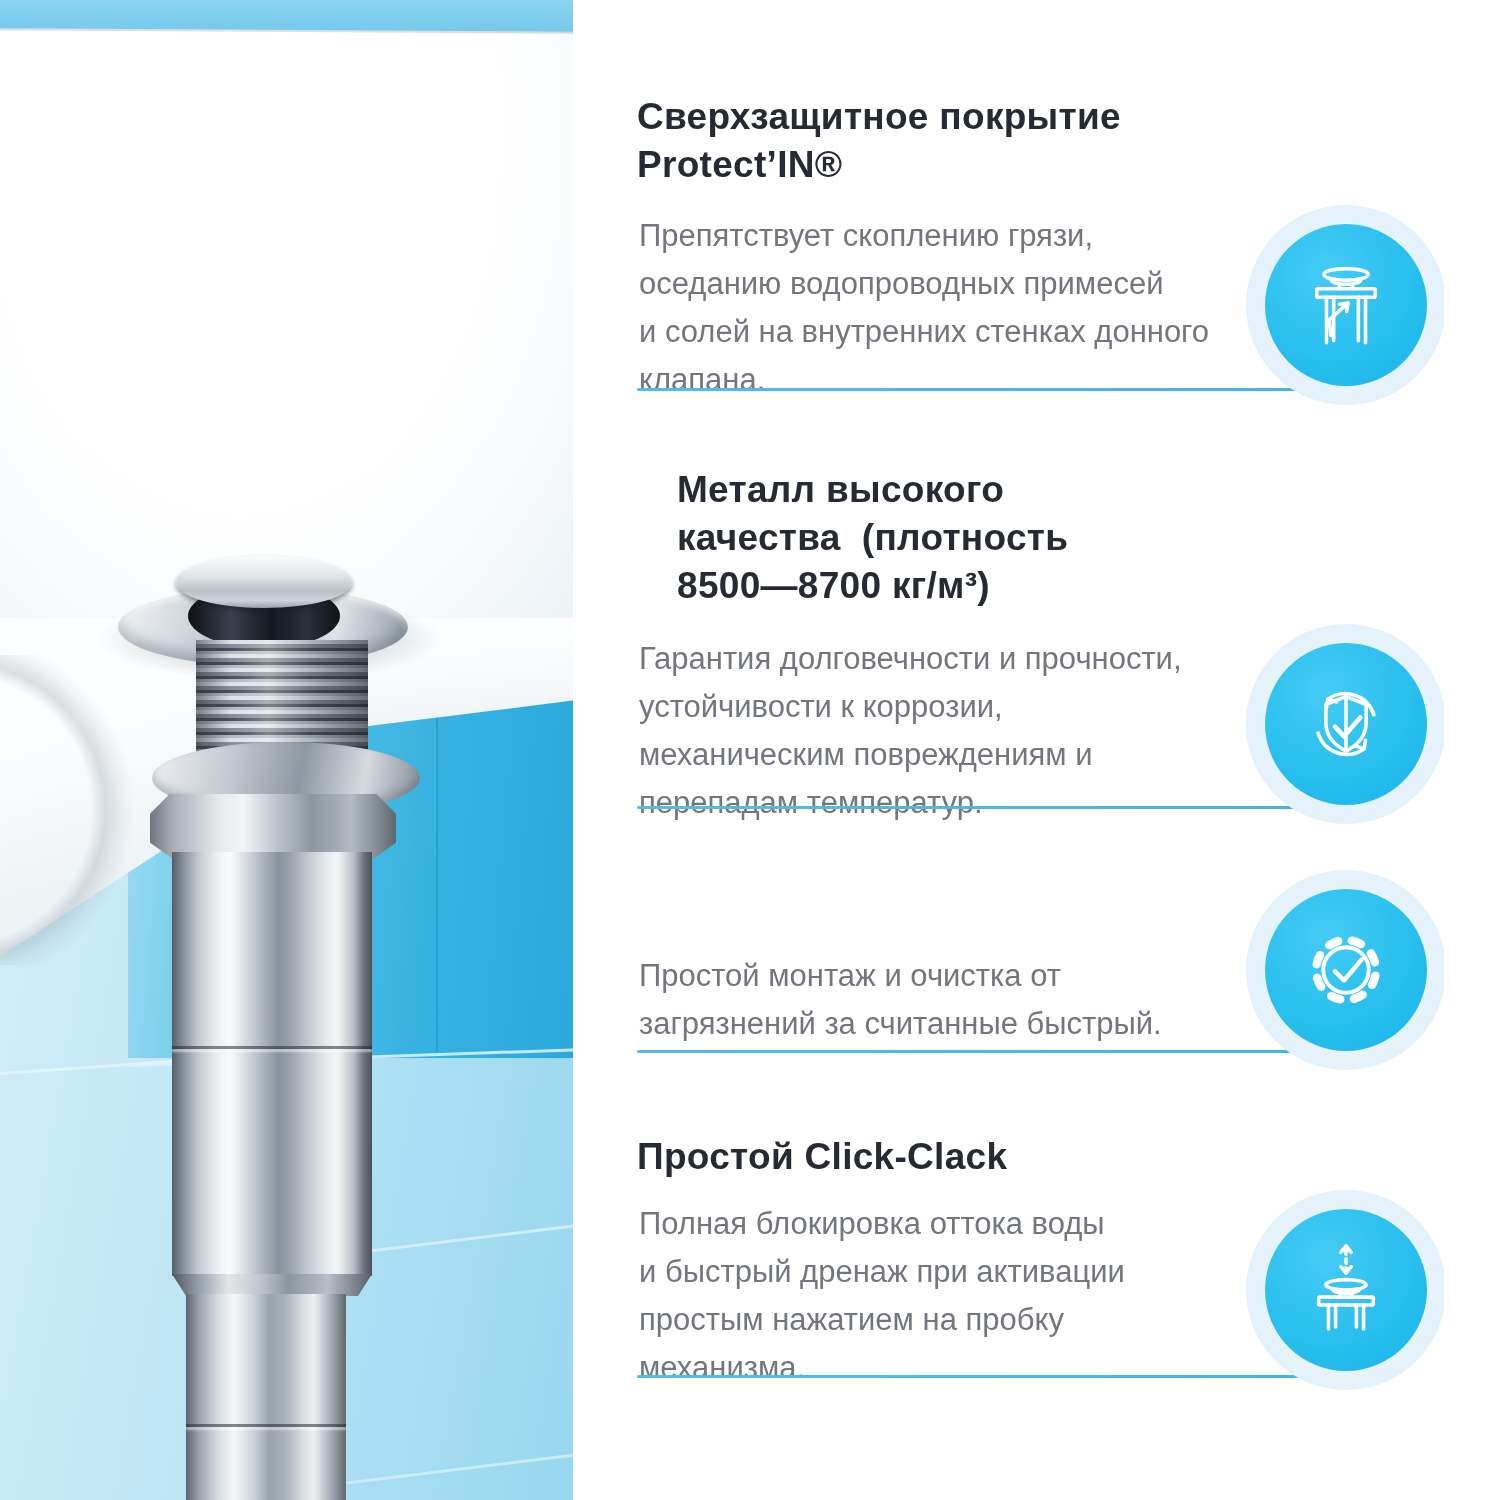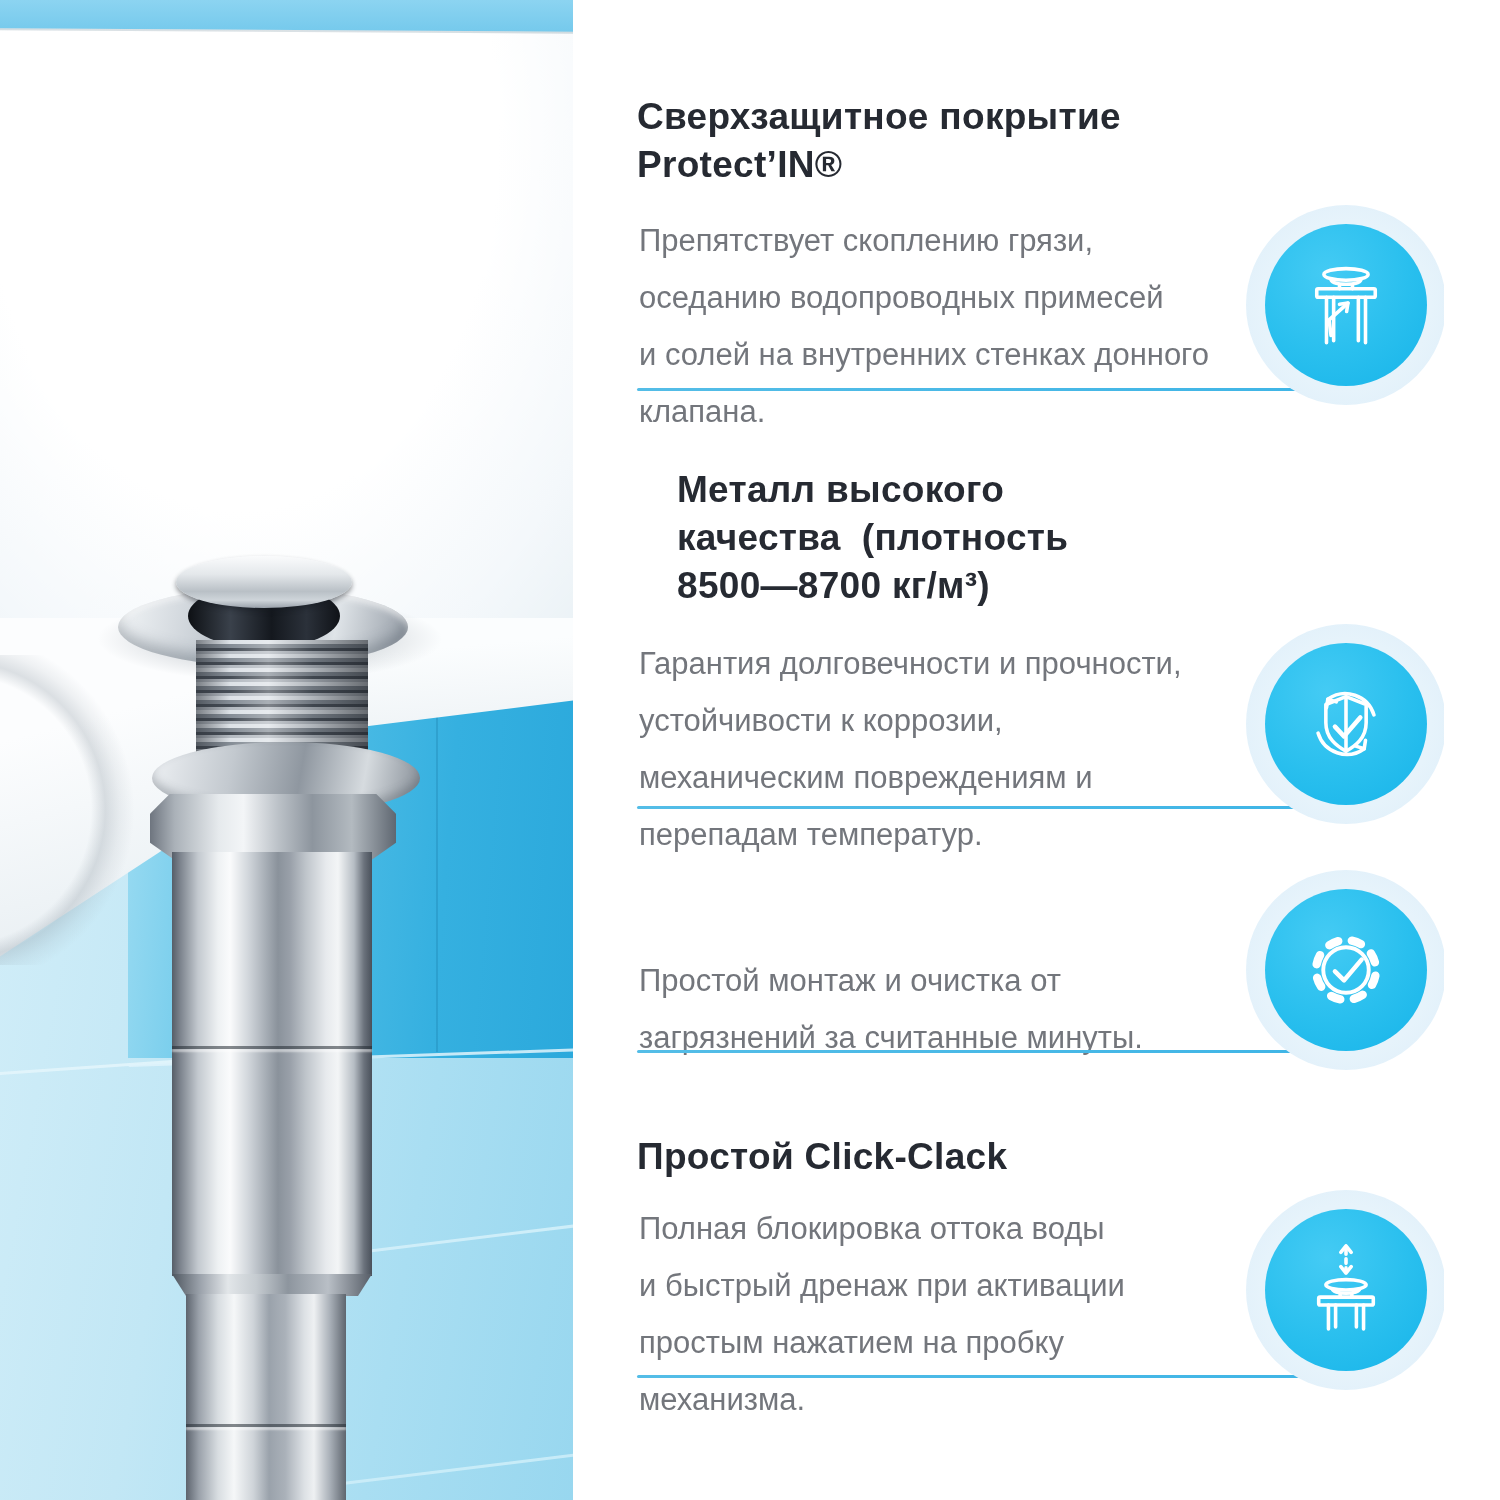--- a/index.html
+++ b/index.html
@@ -53,21 +53,21 @@
   .pipe-lower{position:absolute;left:186px;top:1294px;width:160px;height:206px;
        background:linear-gradient(90deg,#5d646e 0%,#9aa1aa 8%,#d8dde1 20%,#f5f7f8 30%,#cfd4d9 42%,#9aa2ab 52%,#aab1b9 62%,#dde1e5 74%,#eef0f2 80%,#a9b0b8 90%,#5f666f 100%);}
   .pipe-seam{position:absolute;left:0;width:100%;height:3px;background:rgba(35,41,49,.55);
        box-shadow:0 3px 2px rgba(255,255,255,.5);}
 
   
   .content{position:absolute;left:637px;top:0;width:863px;height:1500px;}
   .feature{position:absolute;left:0;width:863px;}
   .f-title{position:absolute;left:0;margin:0;width:700px;font-size:37px;line-height:48px;
        font-weight:700;color:#262a32;letter-spacing:.3px;white-space:pre-wrap;}
-  .f-body{position:absolute;left:2px;margin:0;width:680px;font-size:31px;line-height:57px;
+  .f-body{position:absolute;left:2px;margin:0;width:680px;font-size:31px;line-height:48px;
        font-weight:400;color:#73767c;white-space:pre-wrap;}
   .divider{position:absolute;left:0;width:693px;height:3px;border-radius:2px;z-index:1;
        background:linear-gradient(90deg,#54bde7,#3fb5e6);}
   .icon-halo{position:absolute;left:609px;width:200px;height:200px;border-radius:50%;z-index:2;
        background:radial-gradient(circle,#e6f3fb 60%,#dcedf9 100%);
        display:flex;align-items:center;justify-content:center;}
   .icon-circle{width:162px;height:162px;border-radius:50%;
        background:radial-gradient(circle at 38% 30%,#44cbf4 0%,#29bfee 55%,#17b4e9 100%);
        display:flex;align-items:center;justify-content:center;}
   .icon-circle svg{display:block;}
@@ -153,21 +153,21 @@
             <path d="M52 42 l-2 13 M52 42 l13 4"></path>
             <path d="M37 94 A46 46 0 0 0 108 118"></path>
             <path d="M108 118 l2 -13 M108 118 l-13 -4"></path>
           </svg>
         </div>
       </div>
     </section>
 
     <section class="feature" style="top:880px;height:260px;">
       <p class="f-body" style="top:72px;">Простой монтаж и очистка от
-загрязнений за считанные минуты.</p>
+загрязнений за считанные быстрый.</p>
       <div class="divider" style="top:170px;"></div>
       <div class="icon-halo" style="top:-10px;">
         <div class="icon-circle">
           <svg viewBox="0 0 160 160" width="104" height="104" fill="none" stroke="#ffffff" stroke-width="5.5" stroke-linecap="round" stroke-linejoin="round">
             <circle cx="80" cy="80" r="46" stroke-width="13" stroke-dasharray="15 21.1" transform="rotate(11 80 80)"></circle>
             <circle cx="80" cy="80" r="35" stroke-width="6"></circle>
             <path d="M63 82 l14 14 27 -32" stroke-width="7"></path>
           </svg>
         </div>
       </div>

